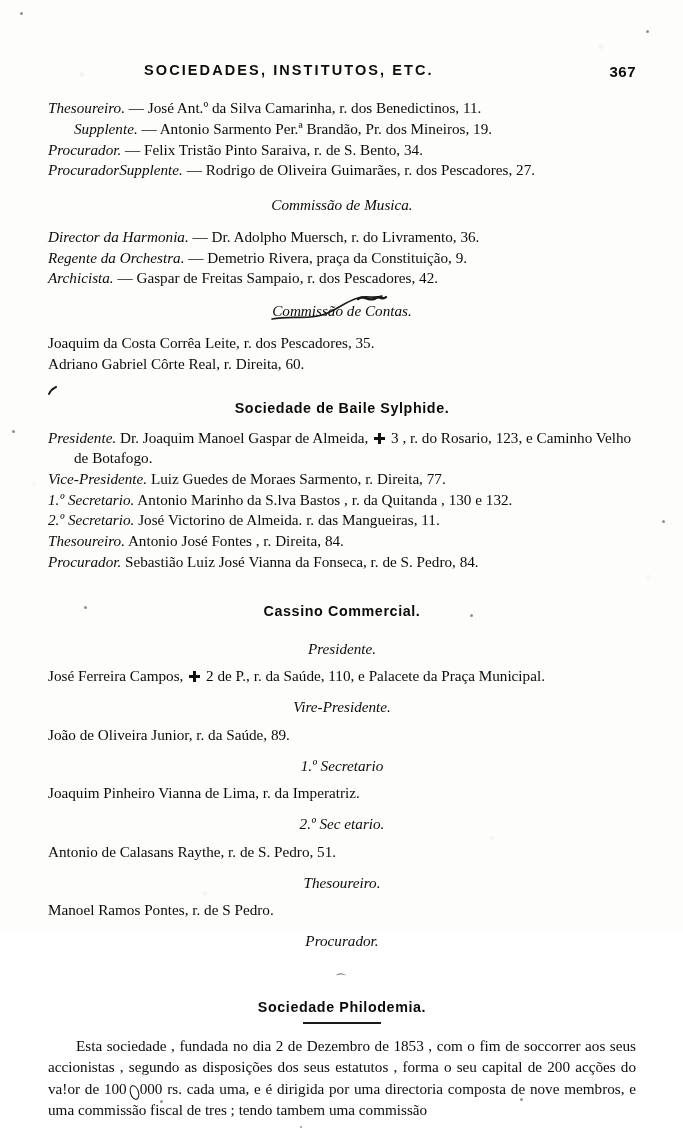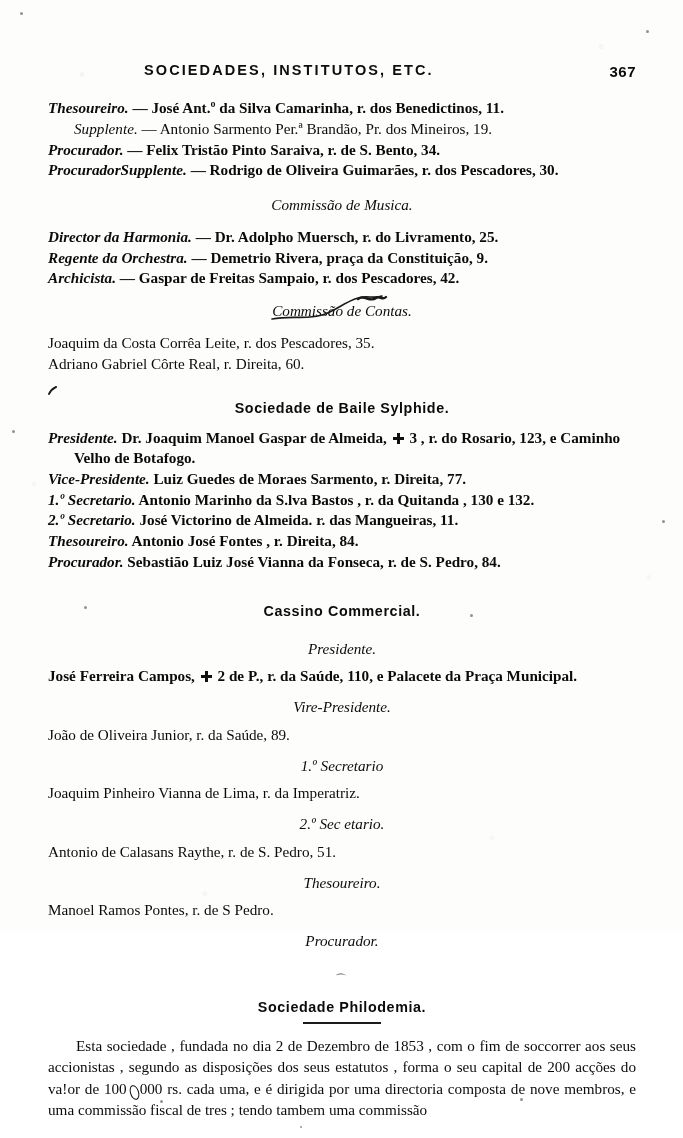--- a/index.html
+++ b/index.html
@@ -73,21 +73,20 @@
   .entry {
     font-size: 15.2px;
     line-height: 1.30;
     margin: 0 0 1px 0;
     text-align: left;
     text-indent: 0;
   }
   .entry.hang {
     padding-left: 26px;
     text-indent: -26px;
-    font-weight: bold;
   }
   .entry.indent-first {
     padding-left: 26px;
     text-indent: 0;
   }
   .role {
     font-style: italic;
   }
   .ctr {
     text-align: center;
@@ -209,29 +208,29 @@
 
     <div class="header-row">
       <div class="running-head">SOCIEDADES, INSTITUTOS, ETC.</div>
       <div class="folio">367</div>
     </div>
 
     <div>
       <p class="entry hang"><span class="role">Thesoureiro.</span><span> — José Ant.º da Silva Camarinha, r. dos Benedictinos, 11.</span></p>
       <p class="entry indent-first"><span class="role">Supplente.</span><span> — Antonio Sarmento Per.ª Brandão, Pr. dos Mineiros, 19.</span></p>
       <p class="entry hang"><span class="role">Procurador.</span><span> — Felix Tristão Pinto Saraiva, r. de S. Bento, 34.</span></p>
-      <p class="entry hang"><span class="role">ProcuradorSupplente.</span><span> — Rodrigo de Oliveira Guimarães, r. dos Pescadores, 30.</span></p>
+      <p class="entry hang"><span class="role">ProcuradorSupplente.</span><span> — Rodrigo de Oliveira Guimarães, r. dos Pescadores, 27.</span></p>
     </div>
 
     <div class="sp-6"></div>
 
     <p class="ctr italic">Commissão de Musica.</p>
     <div class="sp-4"></div>
     <div>
-      <p class="entry hang"><span class="role">Director da Harmonia.</span><span> — Dr. Adolpho Muersch, r. do Livramento, 25.</span></p>
+      <p class="entry hang"><span class="role">Director da Harmonia.</span><span> — Dr. Adolpho Muersch, r. do Livramento, 36.</span></p>
       <p class="entry hang"><span class="role">Regente da Orchestra.</span><span> — Demetrio Rivera, praça da Constituição, 9.</span></p>
       <p class="entry hang"><span class="role">Archicista.</span><span> — Gaspar de Freitas Sampaio, r. dos Pescadores, 42.</span></p>
     </div>
 
     <div class="sp-4"></div>
 
     <div class="with-scribble">
       <p class="ctr italic">Commissão de Contas.</p>
       <svg class="scribble" viewBox="0 0 130 34">
         <path d="M2 26 C 22 22, 36 27, 52 22 C 66 18, 74 9, 88 5 C 96 2, 104 6, 112 3" fill="none" stroke="#1a1a1a" stroke-width="1.6" stroke-linecap="round"></path>

